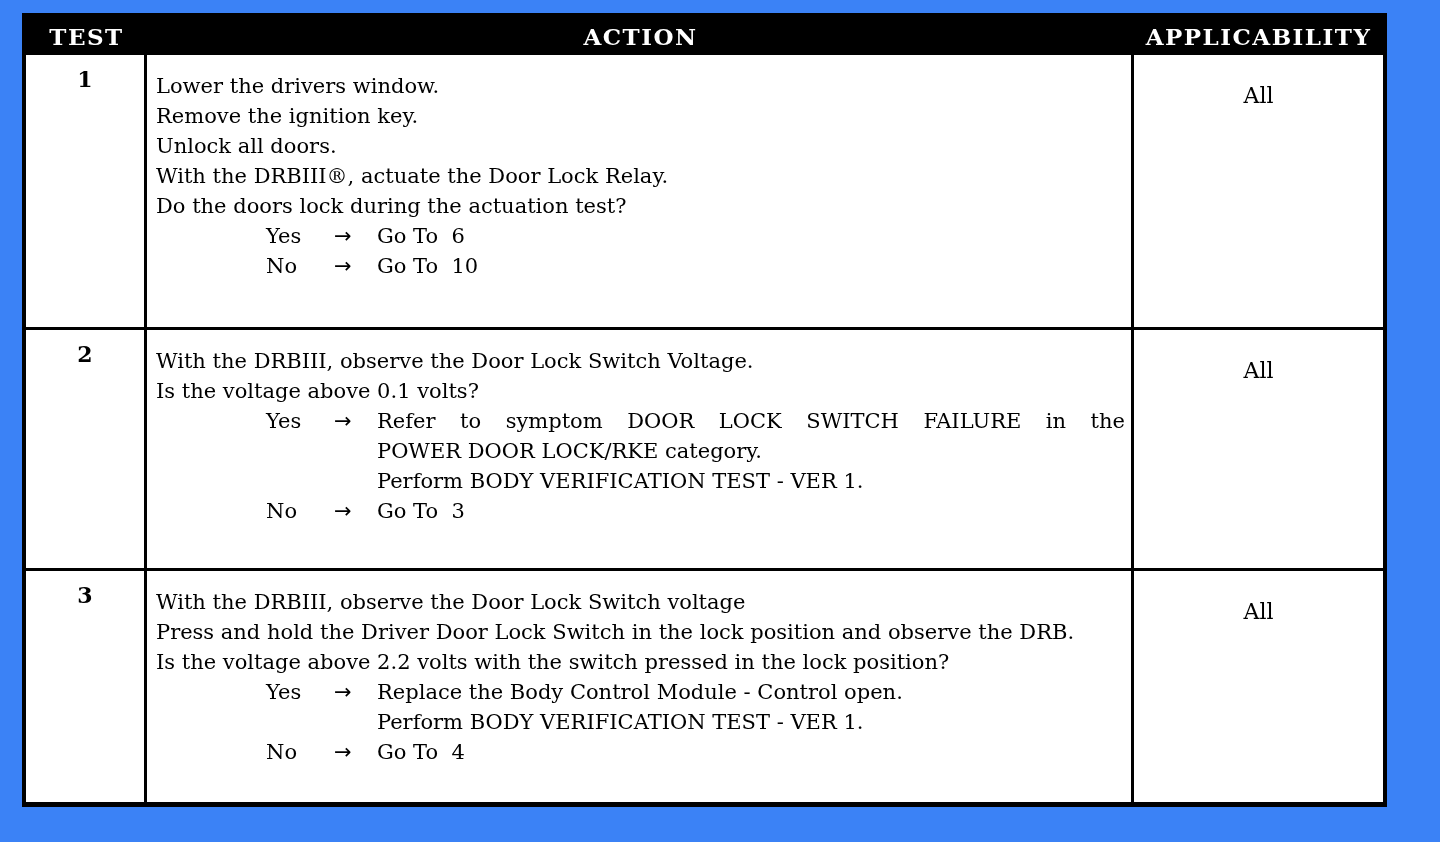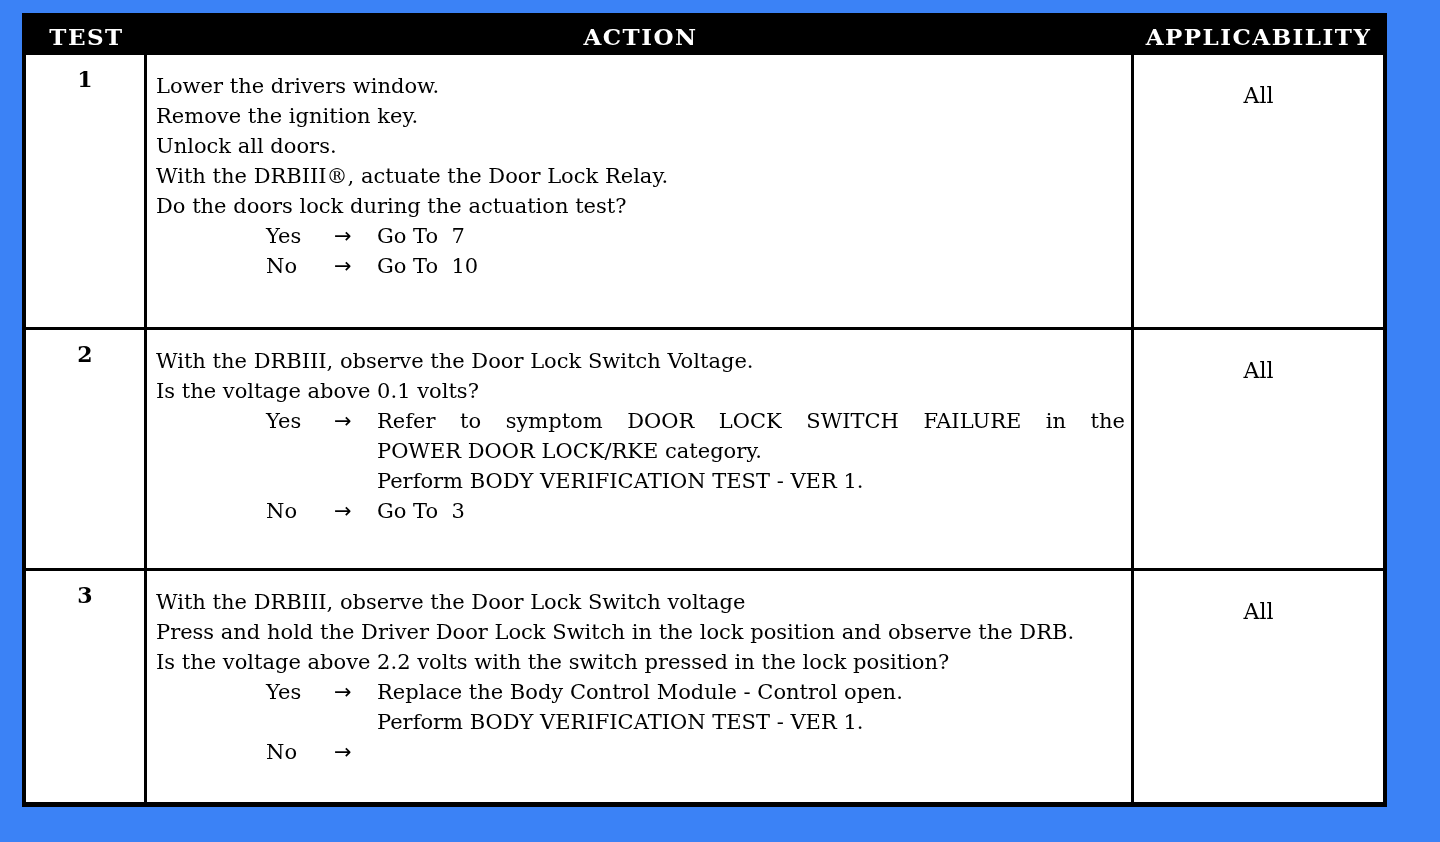--- a/index.html
+++ b/index.html
@@ -123,21 +123,21 @@
       <div class="td td-action">
         <div class="action-line">Lower the drivers window.</div>
         <div class="action-line">Remove the ignition key.</div>
         <div class="action-line">Unlock all doors.</div>
         <div class="action-line">With the DRBIII®, actuate the Door Lock Relay.</div>
         <div class="action-line">Do the doors lock during the actuation test?</div>
         <div class="decision">
           <span class="answer">Yes</span>
           <span class="arrow-box">→</span>
           <div class="result">
-            <div class="result-line">Go To  7</div>
+            <div class="result-line">Go To  6</div>
           </div>
         </div>
         <div class="decision">
           <span class="answer">No</span>
           <span class="arrow-box">→</span>
           <div class="result">
             <div class="result-line">Go To  10</div>
           </div>
         </div>
       </div>
@@ -179,19 +179,22 @@
           <span class="answer">Yes</span>
           <span class="arrow-box">→</span>
           <div class="result">
             <div class="result-line">Replace the Body Control Module - Control open.</div>
             <div class="result-line">Perform BODY VERIFICATION TEST - VER 1.</div>
           </div>
         </div>
         <div class="decision">
           <span class="answer">No</span>
           <span class="arrow-box">→</span>
+          <div class="result">
+            <div class="result-line">Go To  4</div>
+          </div>
         </div>
       </div>
       <div class="td td-appl">All</div>
     </div>
 
   </div>
 </div>
 
 </body></html>

